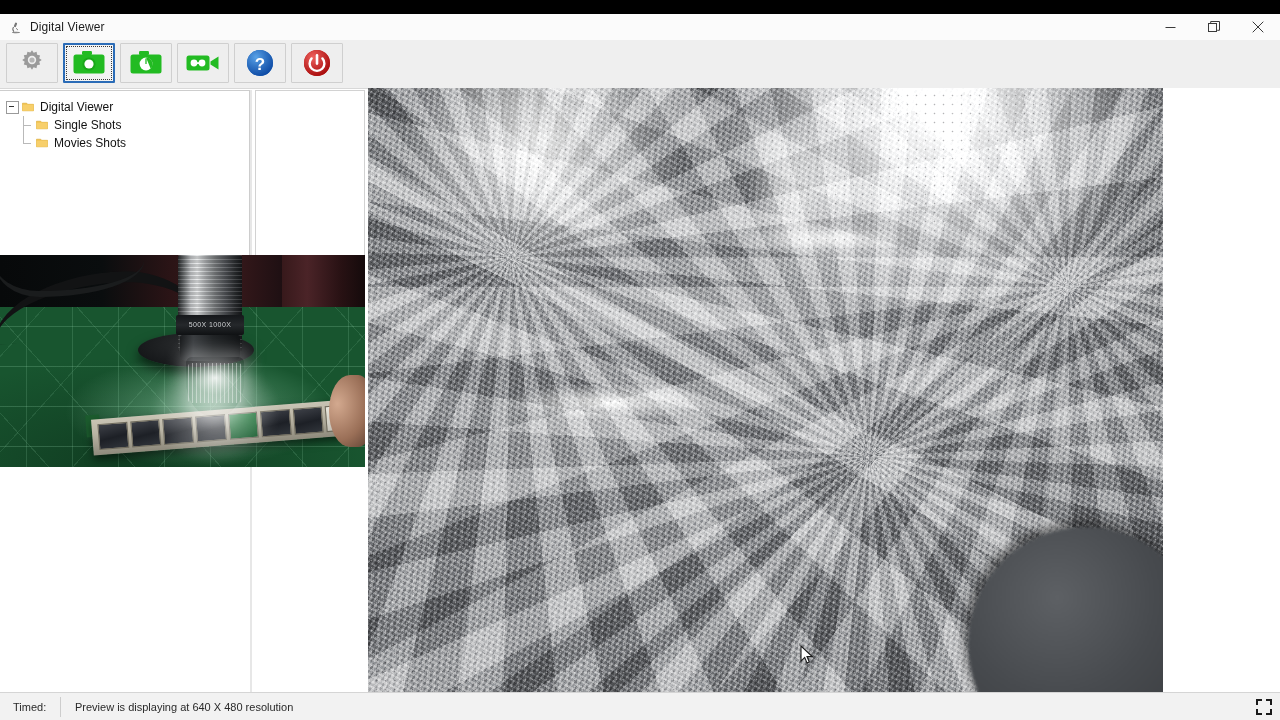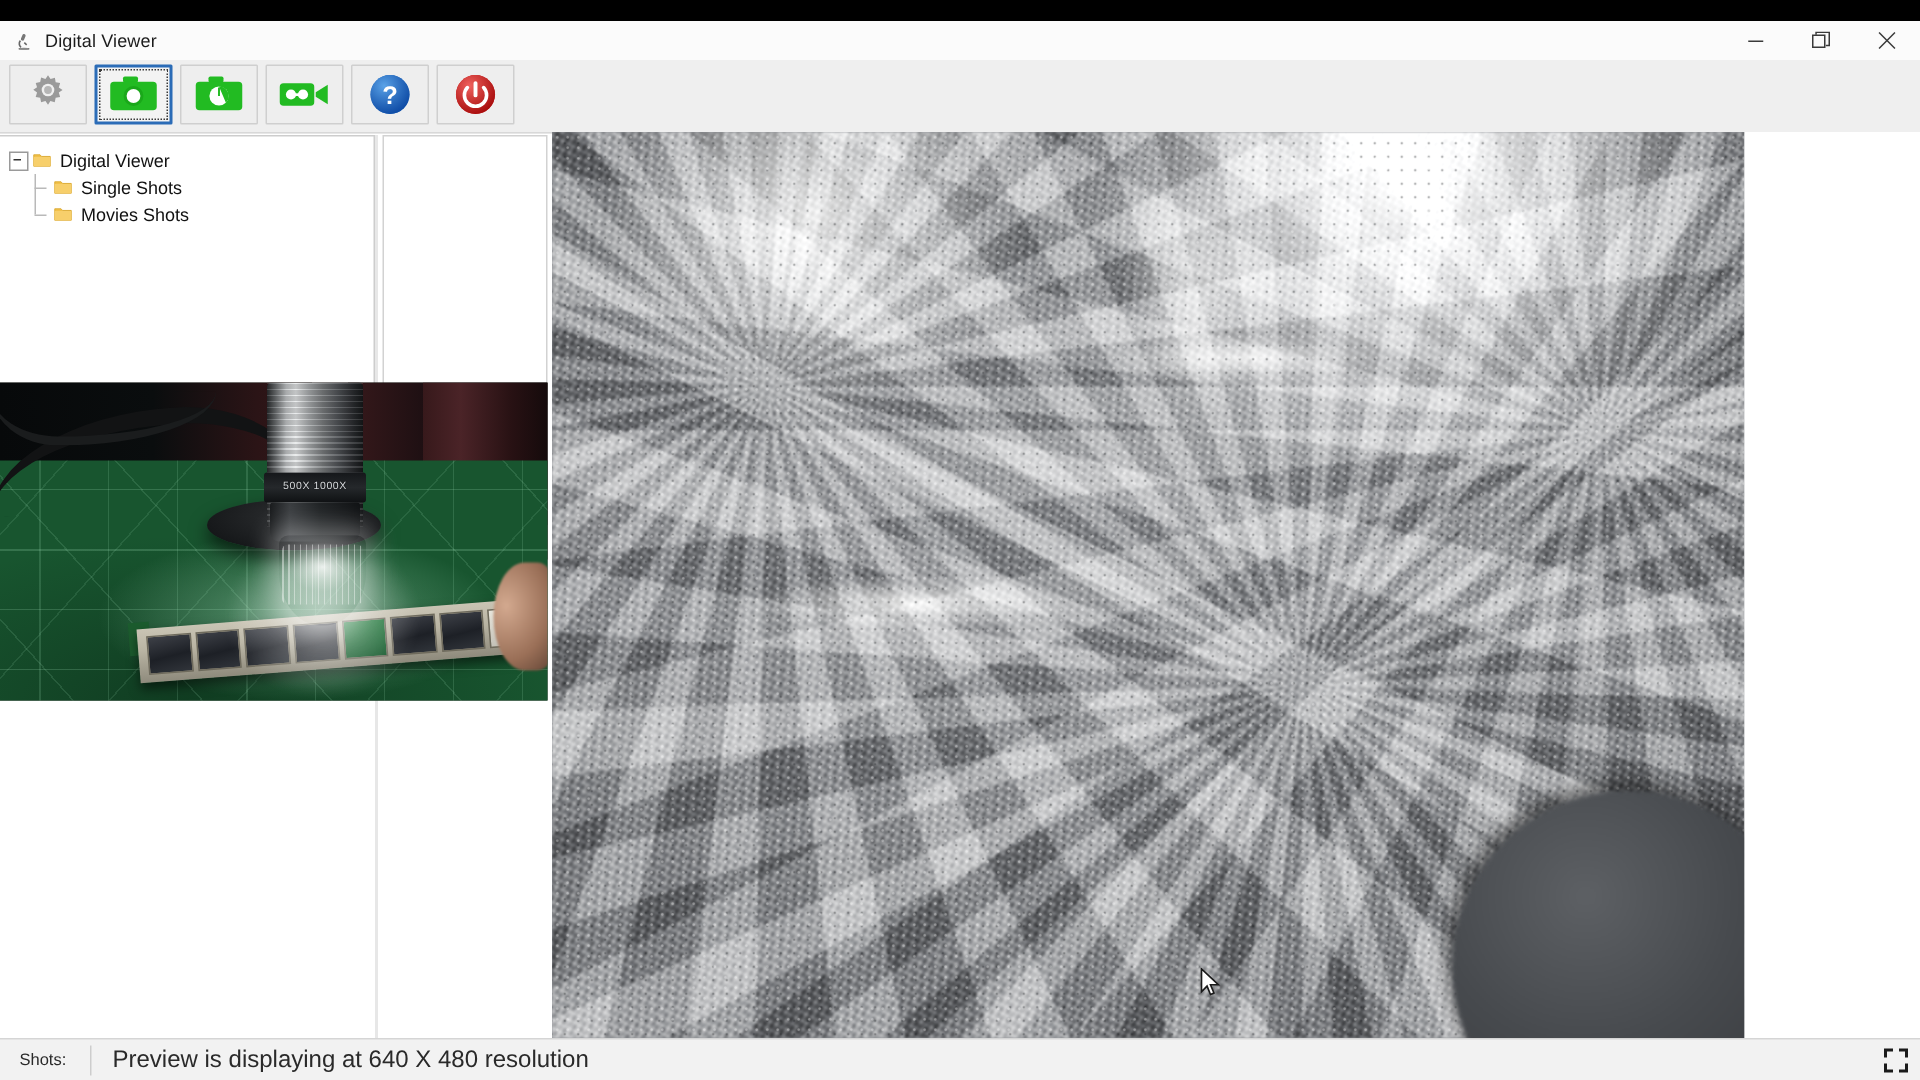--- a/index.html
+++ b/index.html
@@ -357,21 +357,21 @@
     box-sizing:border-box;
   }
   #status-hint-label {
     width:60px; padding-left:13px; font-size:11px; color:#2a2a2a;
     box-sizing:border-box;
   }
   #status-sep {
     width:1px; height:20px; background:#cdcdcd; margin:0 0 0 0;
   }
   #status-hint-text {
-    padding-left:14px; font-size:16px; color:#2a2a2a; white-space:nowrap;
+    padding-left:14px; font-size:11px; color:#2a2a2a; white-space:nowrap;
   }
   #grip {
     position:absolute; right:6px; top:4px; width:20px; height:20px;
     cursor:default;
   }
 </style>
 </head>
 <body>
 
 <div id="screen">
@@ -583,21 +583,21 @@
       <div id="pip-finger"></div>
     </div>
 
     <div id="cursor">
       <svg width="14" height="20" viewBox="0 0 14 20">
         <path d="M1 1l0 15.2 3.7-3.8 2.3 5.6 2.3-1-2.3-5.5 5.2 0z" fill="#ffffff" stroke="#1a1a1a" stroke-width="1.1"></path>
       </svg>
     </div>
 
     <div id="statusbar">
-      <span id="status-hint-label">Shots:</span>
+      <span id="status-hint-label">Timed:</span>
       <span id="status-sep"></span>
       <span id="status-hint-text">Preview is displaying at 640 X 480 resolution</span>
       <span id="grip">
         <svg width="20" height="20" viewBox="0 0 20 20">
           <path d="M2 2h6v2H4v4H2z" fill="#1b1b1b"></path>
           <path d="M18 2h-6v2h4v4h2z" fill="#1b1b1b"></path>
           <path d="M2 18h6v-2H4v-4H2z" fill="#1b1b1b"></path>
           <path d="M18 18h-6v-2h4v-4h2z" fill="#1b1b1b"></path>
         </svg>
       </span>

